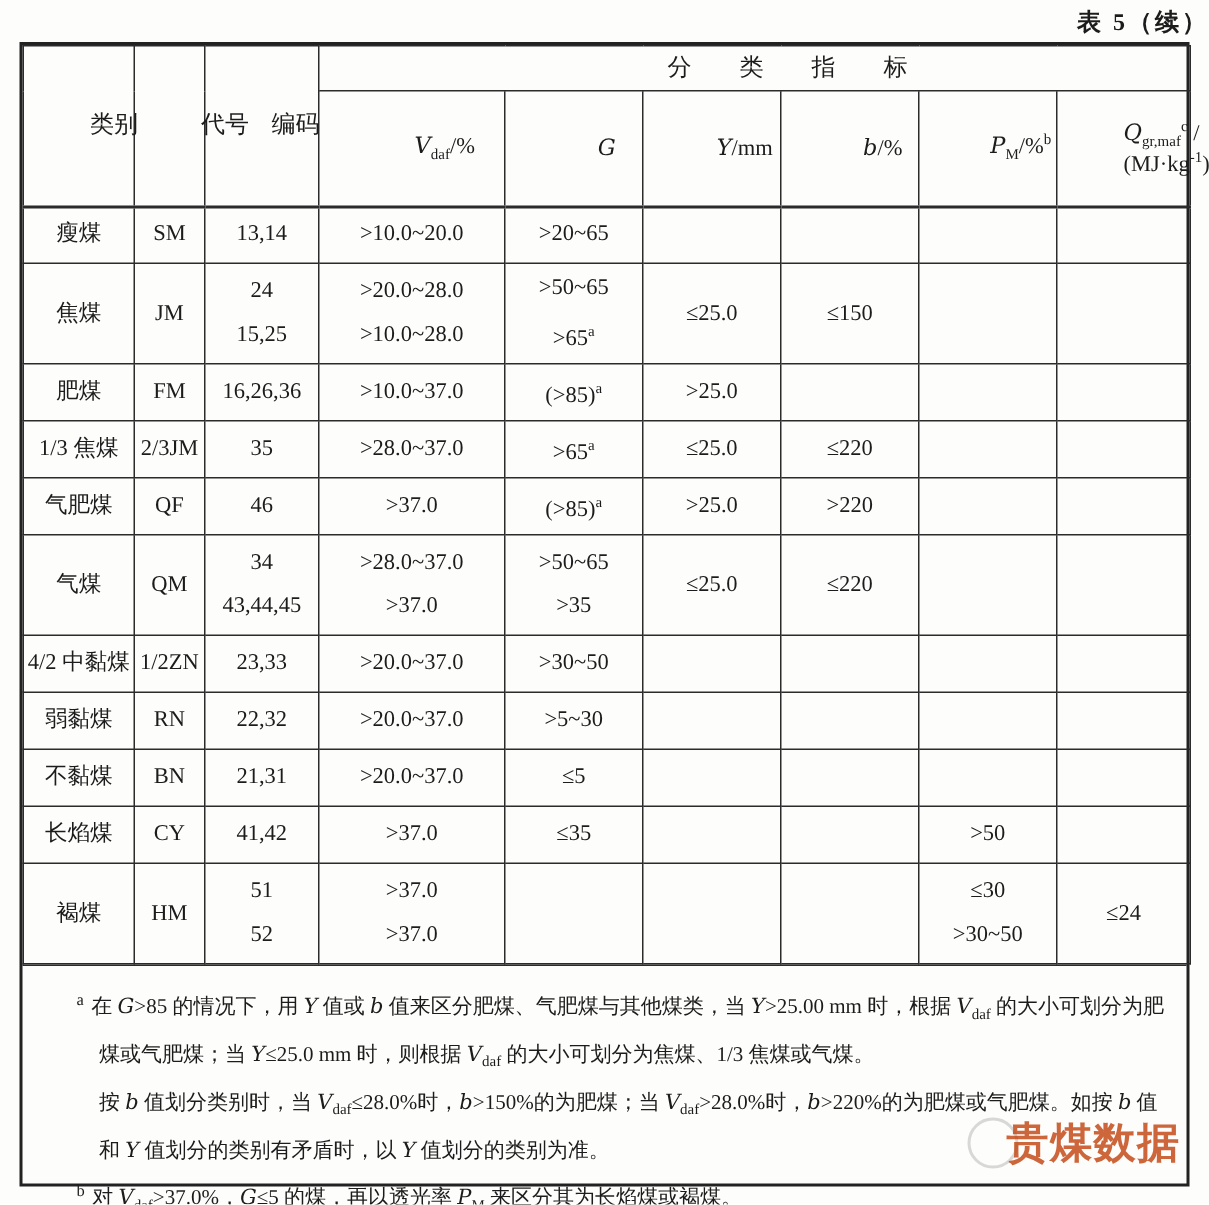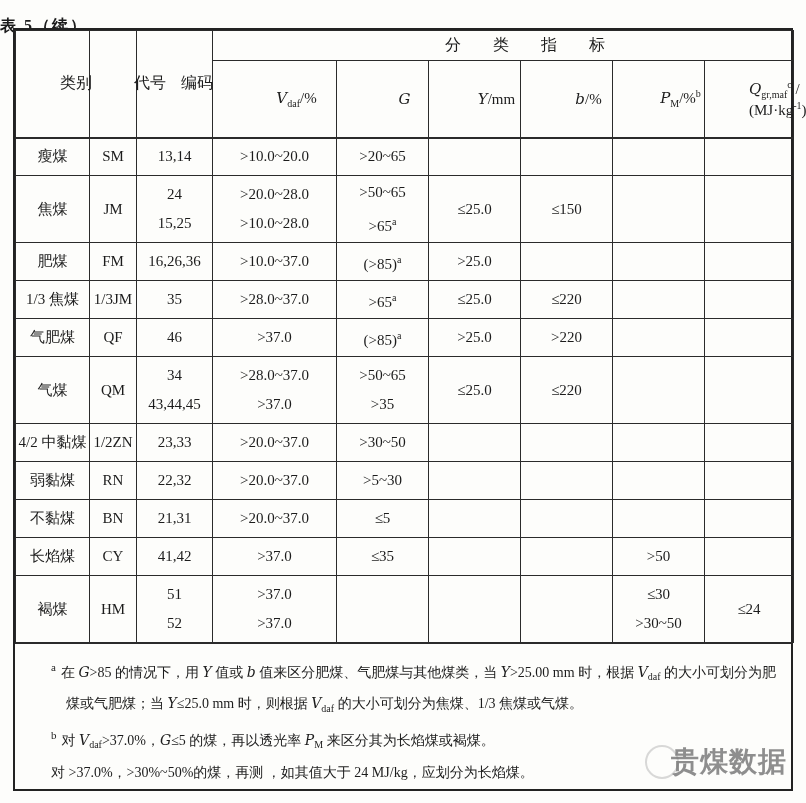--- a/index.html
+++ b/index.html
@@ -6,22 +6,22 @@
   html,body { background:#ffffff; }
   body {
     width:806px; height:803px;
     font-family:"Liberation Serif","DejaVu Serif",serif;
     color:#1c1c1c;
     position:relative;
     overflow:hidden;
   }
   .page { position:absolute; inset:0; background:#fdfdfb; }
   .title {
-    text-align:left; font-weight:bold; font-size:16px;
-    padding-top:16px; letter-spacing:2px;
+    text-align:right; font-weight:bold; font-size:16px;
+    padding-top:5px; letter-spacing:2px;
   }
   .frame {
     position:absolute; left:13px; right:13px; top:28px; bottom:12px;
     border:2px solid #222;
     background:#fdfdfb;
   }
   table {
     border-collapse:collapse; table-layout:fixed; width:100%;
   }
   th, td {
@@ -51,21 +51,21 @@
     position:absolute; right:4px; bottom:8px;
     display:flex; align-items:center;
     pointer-events:none;
   }
   .wm-circle {
     width:34px; height:34px; border-radius:50%;
     border:2px solid #c0c0c0; opacity:.6;
     margin-right:-8px;
   }
   .wm-text {
-    font-size:28px; font-weight:bold; color:#737373; opacity:.8;
+    font-size:28px; font-weight:bold; color:#c2410c; opacity:.8;
     letter-spacing:1px;
     font-family:"Liberation Sans","DejaVu Sans",sans-serif;
   }
 </style>
 </head>
 <body>
 
 <div class="page">
   <div class="title">表 5（续）</div>
 
@@ -182,21 +182,21 @@
             </td>
             <td></td>
             <td></td>
             <td></td>
           </tr>
           <tr class="h1">
             <td>
               <div class="cl">1/3 焦煤</div>
             </td>
             <td>
-              <div class="cl">1/3JM</div>
+              <div class="cl">2/3JM</div>
             </td>
             <td>
               <div class="cl">35</div>
             </td>
             <td>
               <div class="cl">&gt;28.0~37.0</div>
             </td>
             <td>
               <div class="cl">&gt;65<sup>a</sup></div>
             </td>
@@ -372,20 +372,21 @@
             </td>
             <td>
               <div class="cl">≤24</div>
             </td>
           </tr>
         </tbody>
     </table>
 
     <div class="footnotes" id="footnotes">
         <div class="fn-para"><sup class="fn-marker">a</sup>在 <i>G</i>&gt;85 的情况下，用 <i>Y</i> 值或 <i>b</i> 值来区分肥煤、气肥煤与其他煤类，当 <i>Y</i>&gt;25.00 mm 时，根据 <i>V</i><sub>daf</sub> 的大小可划分为肥煤或气肥煤；当 <i>Y</i>≤25.0 mm 时，则根据 <i>V</i><sub>daf</sub> 的大小可划分为焦煤、1/3 焦煤或气煤。</div>
+        <div class="fn-para cont">按 <i>b</i> 值划分类别时，当 <i>V</i><sub>daf</sub>≤28.0%时，<i>b</i>&gt;150%的为肥煤；当 <i>V</i><sub>daf</sub>&gt;28.0%时，<i>b</i>&gt;220%的为肥煤或气肥煤。如按 <i>b</i> 值和 <i>Y</i> 值划分的类别有矛盾时，以 <i>Y</i> 值划分的类别为准。</div>
         <div class="fn-para"><sup class="fn-marker">b</sup>对 <i>V</i><sub>daf</sub>&gt;37.0%，<i>G</i>≤5 的煤，再以透光率 <i>P</i><sub>M</sub> 来区分其为长焰煤或褐煤。</div>
         <div class="fn-para">对 &gt;37.0%，&gt;30%~50%的煤，再测 ，如其值大于 24 MJ/kg，应划分为长焰煤。</div>
       </div>
 
     <div class="watermark">
       <span class="wm-circle"></span>
       <span class="wm-text">贵煤数据</span>
     </div>
   </div>
 </div>

